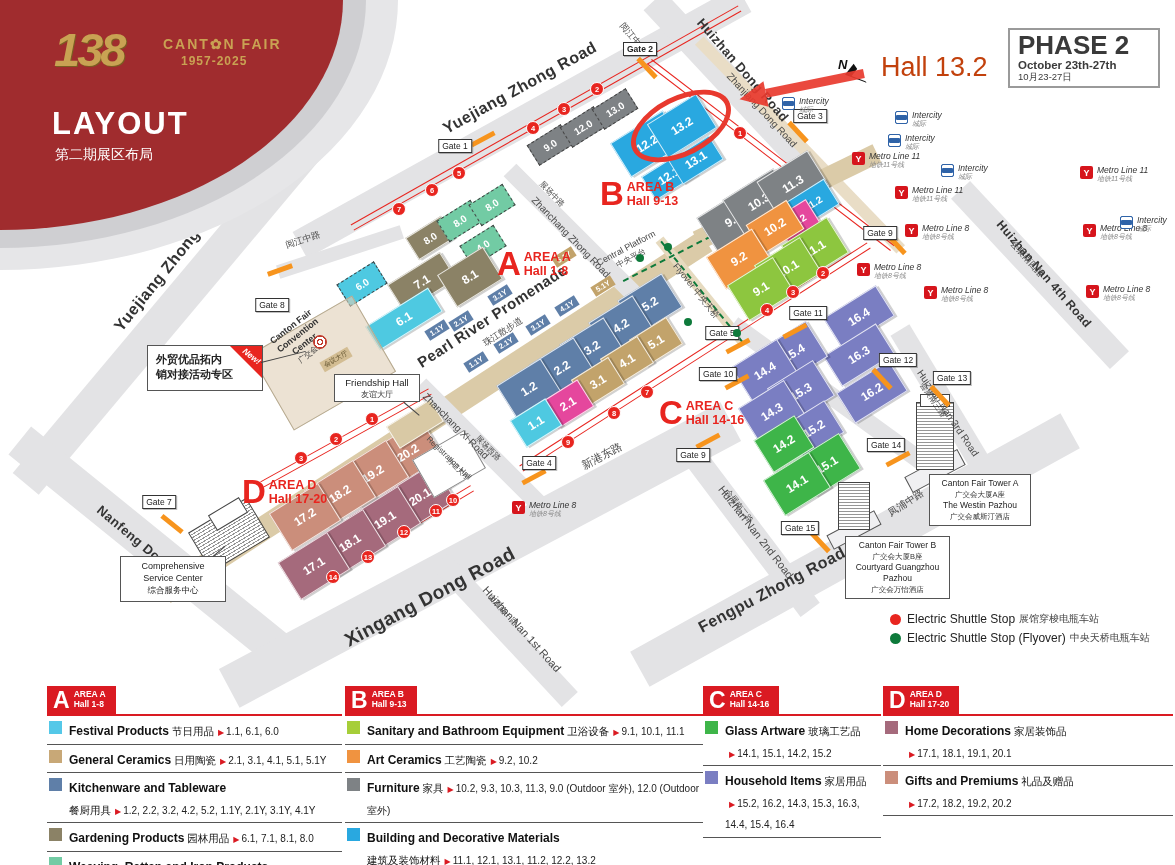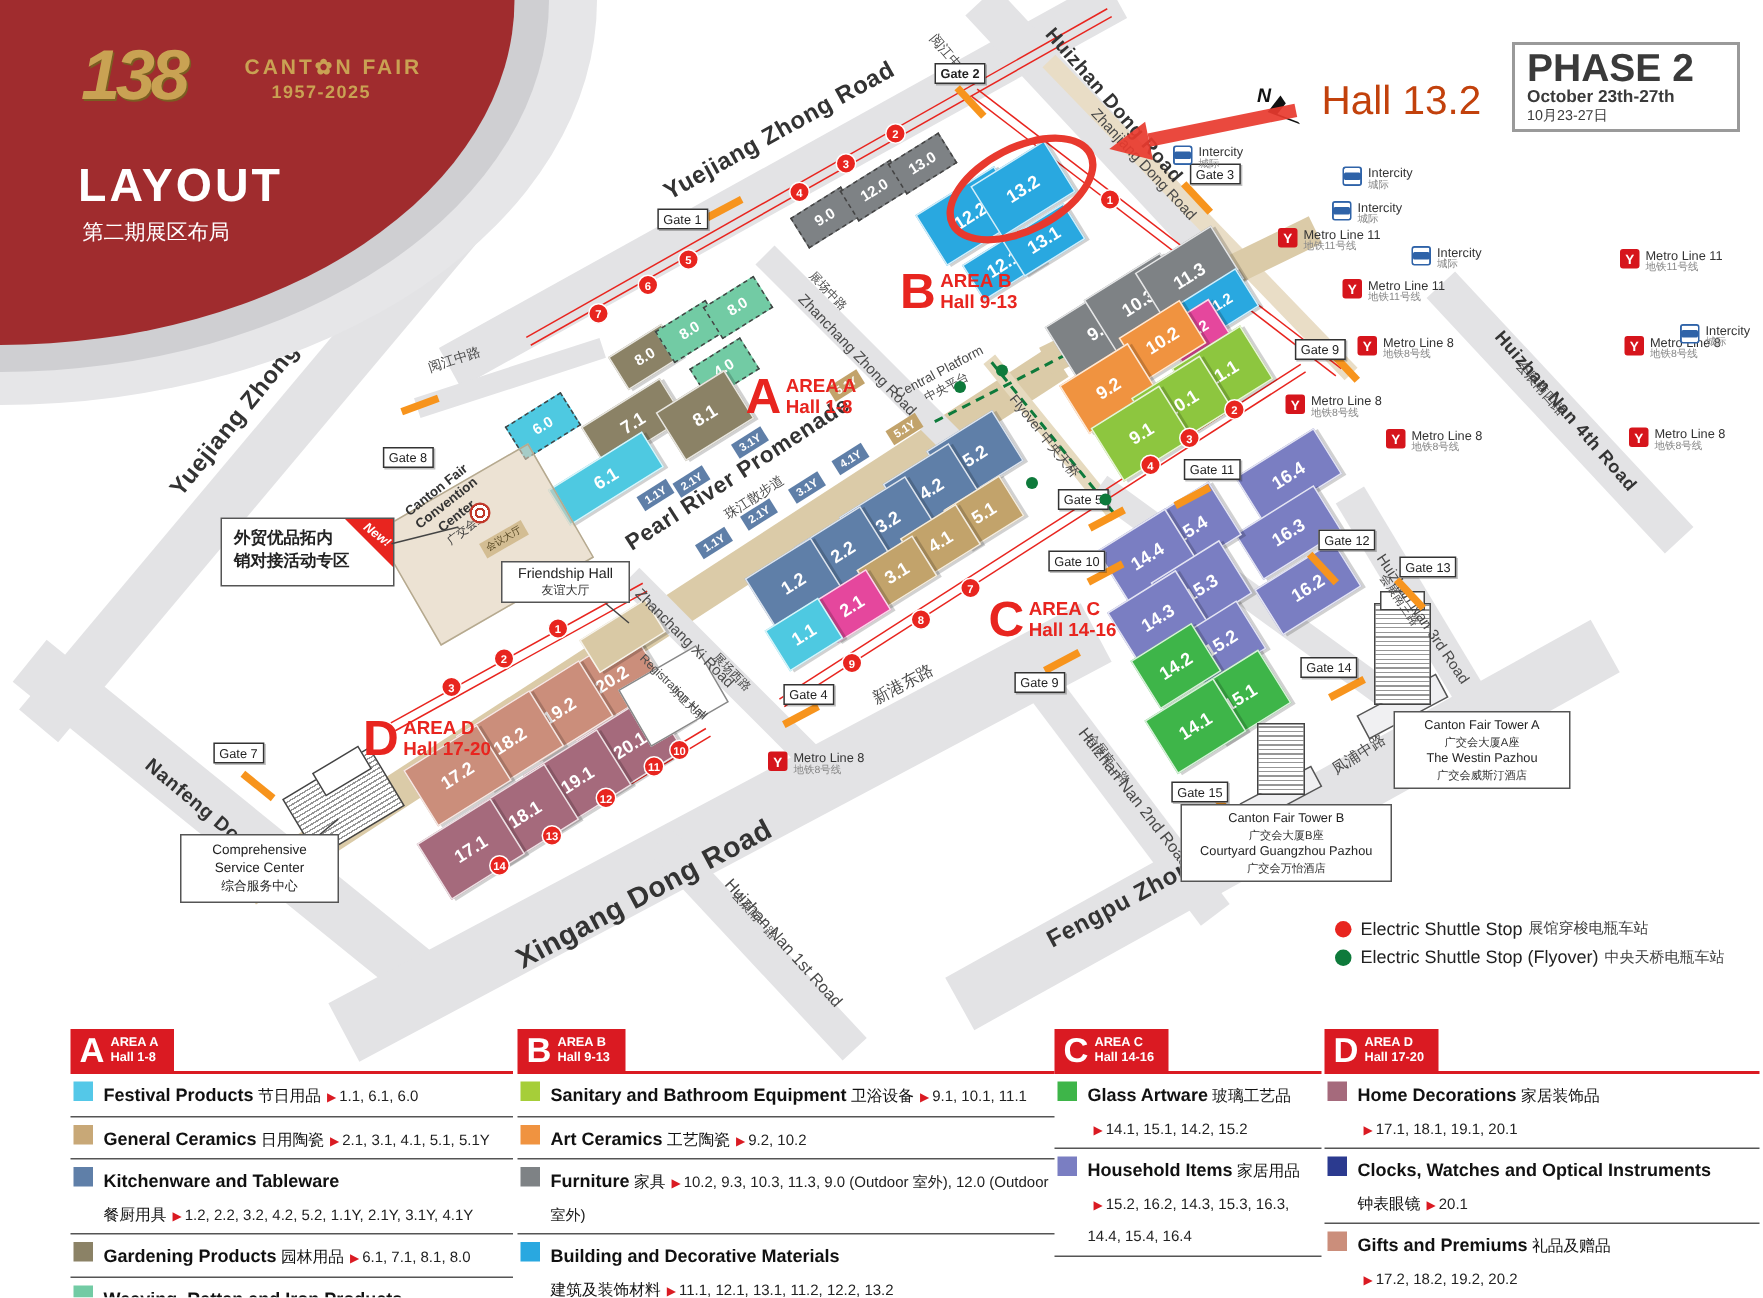--- a/index.html
+++ b/index.html
@@ -38,21 +38,21 @@
   .mlabel{position:absolute;z-index:5;white-space:nowrap;color:#3c3c3c;}
   .gate{position:absolute;z-index:6;background:#fff;border:1px solid #333;font-size:8.5px;color:#222;
         padding:1px 3px;white-space:nowrap;box-shadow:1px 1px 0 rgba(0,0,0,.25);}
   .gatebar{position:absolute;z-index:5;width:26px;height:5px;background:#f7941d;}
   .stop{position:absolute;z-index:6;width:14px;height:14px;border-radius:50%;background:#e8251f;border:1px solid #fff;
         color:#fff;font-size:7.5px;font-weight:bold;display:flex;align-items:center;justify-content:center;box-sizing:border-box;}
   .gstop{position:absolute;z-index:6;width:8px;height:8px;border-radius:50%;background:#0e7a3b;}
   .metro{position:absolute;z-index:6;display:flex;align-items:flex-start;}
   .micon{width:13px;height:13px;background:#d6151c;border-radius:2px;color:#fff;font-size:9px;font-weight:bold;
          display:flex;align-items:center;justify-content:center;flex:none;}
-  .mtext{margin-left:4px;line-height:1.1;white-space:nowrap;}
+  .mtext{margin-left:4px;line-height:1.1;white-space:nowrap;font-style:italic;}
   .mtext .n{font-size:8.5px;color:#333;}
   .mtext .c{font-size:7px;color:#888;}
   .icicon{width:13px;height:13px;border-radius:2px;background:#2f63a8;flex:none;
           box-shadow:inset 0 -3px 0 #fff,inset 0 3px 0 #fff,inset 0 0 0 1px #2f63a8;border:1px solid #2f63a8;box-sizing:border-box;}
   .alab{position:absolute;z-index:7;display:flex;align-items:flex-start;color:#e8251f;}
   .aletter{font-size:33px;font-weight:bold;line-height:.85;}
   .atxt{font-size:12.5px;font-weight:bold;line-height:1.15;margin-left:3px;}
   
   .hall-note{position:absolute;left:881px;top:52px;font-size:27px;color:#c2410c;z-index:20;}
   .ellipse{position:absolute;left:627px;top:96px;width:98px;height:50px;border:5px solid #e8392e;
@@ -471,27 +471,27 @@
   <div class="callout svc-label">
     <span>Comprehensive</span><br>
     <span>Service Center</span><br>
     <span class="cn">综合服务中心</span>
   </div>
   <div class="pline" style="left:213px;top:556px;width:16px;transform:rotate(-40deg);"></div>
 
   <div class="bbase" style="left:905px;top:462px;width:58px;height:16px;transform:rotate(-28deg);"></div>
   <div class="bldg" style="left:916px;top:402px;width:36px;height:66px;"></div>
   <div class="bcap" style="left:920px;top:394px;width:28px;height:11px;"></div>
-  <div class="callout twr-label" style="left:929px;top:474px;width:118px;">
+  <div class="callout twr-label" style="left:929px;top:474px;width:102px;">
     <span>Canton Fair Tower A</span><br><span class="cn">广交会大厦A座</span><br>
     <span>The Westin Pazhou</span><br><span class="cn">广交会威斯汀酒店</span>
   </div>
   <div class="bbase" style="left:827px;top:522px;width:52px;height:14px;transform:rotate(-28deg);"></div>
   <div class="bldg" style="left:838px;top:482px;width:30px;height:46px;"></div>
-  <div class="callout twr-label" style="left:787px;top:536px;width:141px;">
+  <div class="callout twr-label" style="left:845px;top:536px;width:105px;">
     <span>Canton Fair Tower B</span><br><span class="cn">广交会大厦B座</span><br>
     <span>Courtyard Guangzhou Pazhou</span><br><span class="cn">广交会万怡酒店</span>
   </div>
 
   <div class="shl" style="left:890px;top:612px;">
     <span class="dot" style="background:#e8251f;"></span>
     <span class="t">Electric Shuttle Stop</span>
     <span class="c">展馆穿梭电瓶车站</span>
   </div>
   <div class="shl" style="left:890px;top:631px;">
@@ -546,20 +546,17 @@
           <span class="swatch" style="background: rgb(122, 126, 194);"></span>
           <div class="ltext"><span class="len">Household Items</span><span class="lcn"> 家居用品</span><br><span class="lhalls"><span class="larr">▶</span>15.2, 16.2, 14.3, 15.3, 16.3, 14.4, 15.4, 16.4</span></div>
         </div></div>
       <div class="lcol" style="left: 883px; width: 290px;"><div class="lhead">
           <span class="lletter">D</span>
           <span class="lhtxt"><span class="lname">AREA D</span><br><span class="lrange">Hall 17-20</span></span>
         </div><div class="lrule"></div><div class="lrow">
           <span class="swatch" style="background: rgb(165, 106, 124);"></span>
           <div class="ltext"><span class="len">Home Decorations</span><span class="lcn"> 家居装饰品</span><br><span class="lhalls"><span class="larr">▶</span>17.1, 18.1, 19.1, 20.1</span></div>
         </div><div class="lrow">
-          <span class="swatch" style="background: rgb(43, 58, 143);"></span>
-          <div class="ltext"><span class="len">Clocks, Watches and Optical Instruments</span><br><span class="lcn"> 钟表眼镜</span><span class="lhalls"><span class="larr">▶</span>20.1</span></div>
-        </div><div class="lrow">
           <span class="swatch" style="background: rgb(203, 142, 123);"></span>
           <div class="ltext"><span class="len">Gifts and Premiums</span><span class="lcn"> 礼品及赠品</span><br><span class="lhalls"><span class="larr">▶</span>17.2, 18.2, 19.2, 20.2</span></div>
         </div></div>
     </div>
 </div>
 
 </body></html>

